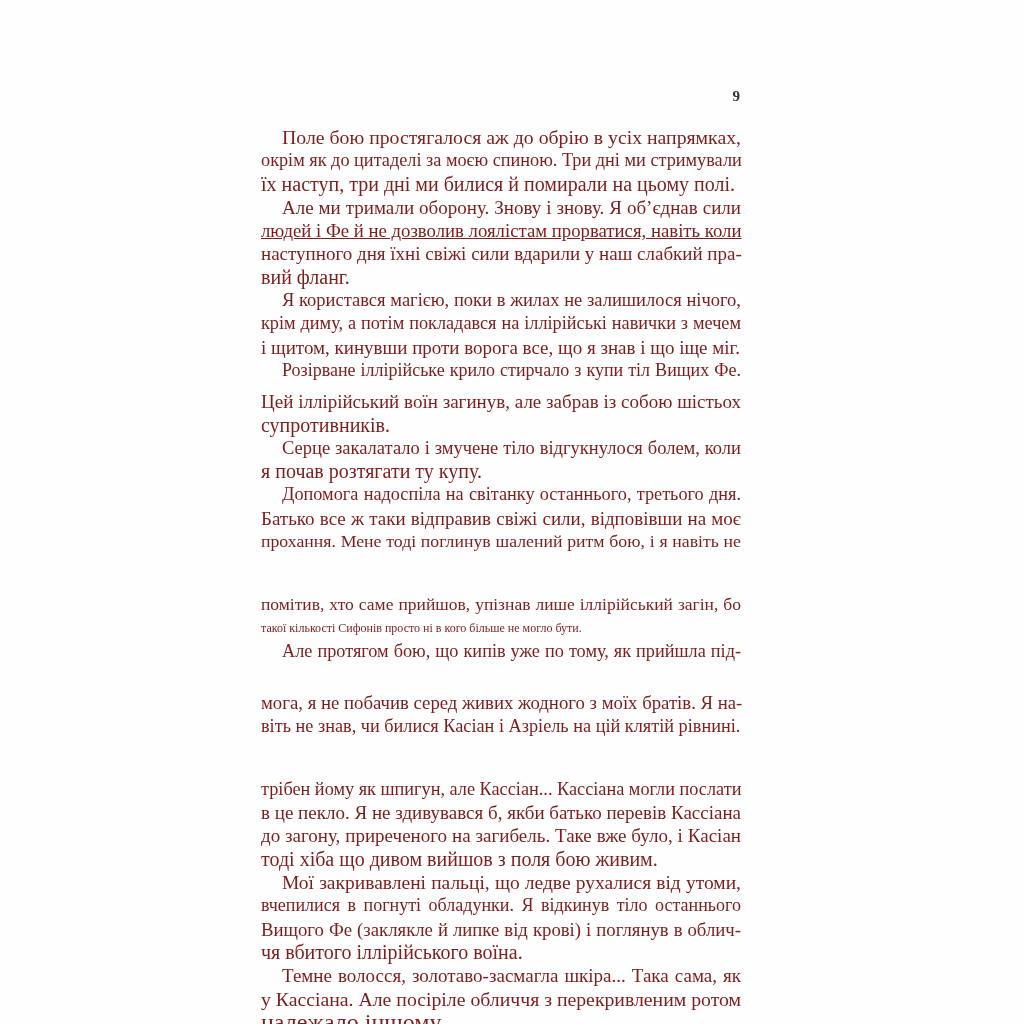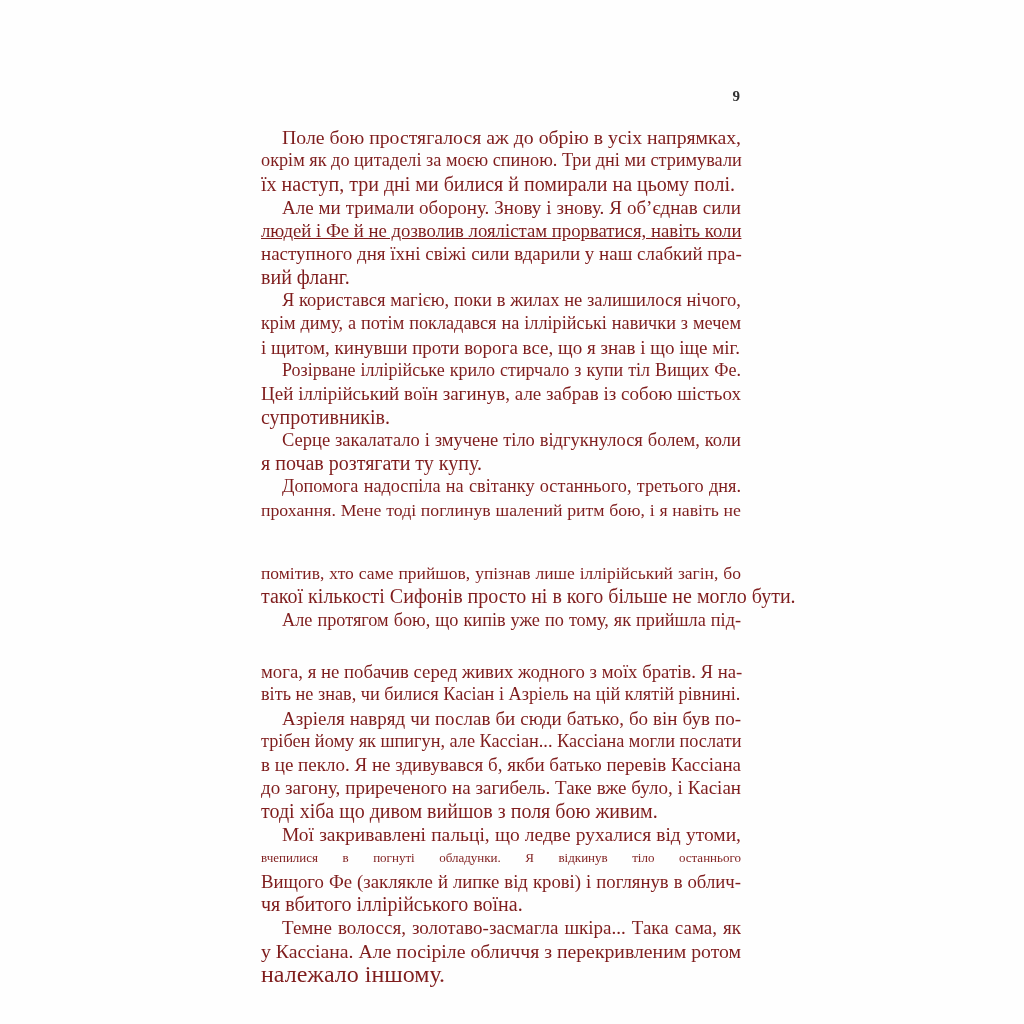--- a/index.html
+++ b/index.html
@@ -35,37 +35,37 @@
       <div class="line" style="font-size: 18.25px;">окрім як до цитаделі за моєю спиною. Три дні ми стримували</div>
       <div class="line last" style="font-size: 20px;">їх наступ, три дні ми билися й помирали на цьому полі.</div>
       <div class="line indent" style="font-size: 19px;">Але ми тримали оборону. Знову і знову. Я об’єднав сили</div>
       <div class="line" style="font-size: 18.75px; text-decoration: underline;">людей і Фе й не дозволив лоялістам прорватися, навіть коли</div>
       <div class="line" style="font-size: 19px;">наступного дня їхні свіжі сили вдарили у наш слабкий пра-</div>
       <div class="line last" style="font-size: 20px;">вий фланг.</div>
       <div class="line indent" style="font-size: 18.5px;">Я користався магією, поки в жилах не залишилося нічого,</div>
       <div class="line" style="font-size: 18.25px;">крім диму, а потім покладався на іллірійські навички з мечем</div>
       <div class="line last" style="font-size: 19px;">і щитом, кинувши проти ворога все, що я знав і що іще міг.</div>
       <div class="line indent" style="font-size: 18px;">Розірване іллірійське крило стирчало з купи тіл Вищих Фе.</div>
-      <div class="line" style="font-size: 19px;">Цей іллірійський воїн загинув, але забрав із собою шістьох</div>
+      <div class="line" style="font-size: 19px; margin-top: 8px;">Цей іллірійський воїн загинув, але забрав із собою шістьох</div>
       <div class="line last" style="font-size: 20px;">супротивників.</div>
       <div class="line indent" style="font-size: 18.5px;">Серце закалатало і змучене тіло відгукнулося болем, коли</div>
       <div class="line last" style="font-size: 20px;">я почав розтягати ту купу.</div>
       <div class="line indent" style="font-size: 18.25px;">Допомога надоспіла на світанку останнього, третього дня.</div>
+      <div class="line" style="font-size: 19px;">Батько все ж таки відправив свіжі сили, відповівши на моє</div>
       <div class="line" style="font-size: 17.75px;">прохання. Мене тоді поглинув шалений ритм бою, і я навіть не</div>
       <div class="line" style="font-size: 17.5px; margin-top: 40px;">помітив, хто саме прийшов, упізнав лише іллірійський загін, бо</div>
-      <div class="line last" style="font-size: 20px;">такої кількості Сифонів просто ні в кого більше не могло бути.</div>
+      <div class="line last" style="font-size: 12px;">такої кількості Сифонів просто ні в кого більше не могло бути.</div>
       <div class="line indent" style="font-size: 18.25px;">Але протягом бою, що кипів уже по тому, як прийшла під-</div>
       <div class="line" style="font-size: 18.75px; margin-top: 28px;">мога, я не побачив серед живих жодного з моїх братів. Я на-</div>
       <div class="line last" style="font-size: 18.25px;">віть не знав, чи билися Касіан і Азріель на цій клятій рівнині.</div>
-      <div class="line indent" style="font-size: 19px;">Азріеля навряд чи послав би сюди батько, бо він був по-</div>
-      <div class="line" style="font-size: 18.25px;">трібен йому як шпигун, але Кассіан... Кассіана могли послати</div>
+      <div class="line" style="font-size: 18.25px; margin-top: 40px;">трібен йому як шпигун, але Кассіан... Кассіана могли послати</div>
       <div class="line" style="font-size: 19px;">в це пекло. Я не здивувався б, якби батько перевів Кассіана</div>
       <div class="line" style="font-size: 19px;">до загону, приреченого на загибель. Таке вже було, і Касіан</div>
       <div class="line last" style="font-size: 20px;">тоді хіба що дивом вийшов з поля бою живим.</div>
       <div class="line indent" style="font-size: 19.5px;">Мої закривавлені пальці, що ледве рухалися від утоми,</div>
-      <div class="line" style="font-size: 13px;">вчепилися в погнуті обладунки. Я відкинув тіло останнього</div>
+      <div class="line" style="font-size: 18px;">вчепилися в погнуті обладунки. Я відкинув тіло останнього</div>
       <div class="line" style="font-size: 18.75px;">Вищого Фе (заклякле й липке від крові) і поглянув в облич-</div>
       <div class="line last" style="font-size: 20px;">чя вбитого іллірійського воїна.</div>
       <div class="line indent" style="font-size: 19px;">Темне волосся, золотаво-засмагла шкіра... Така сама, як</div>
       <div class="line" style="font-size: 19.75px;">у Кассіана. Але посіріле обличчя з перекривленим ротом</div>
       <div class="line last" style="font-size: 24px;">належало іншому.</div>
     </div>
 </div>
 
 </body></html>

